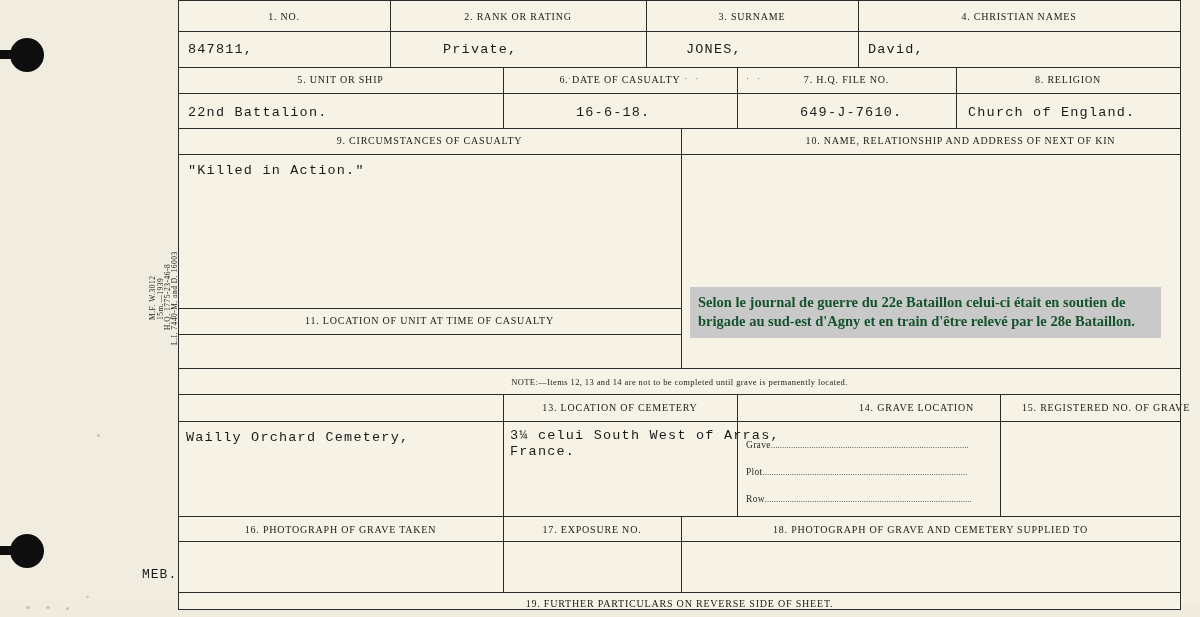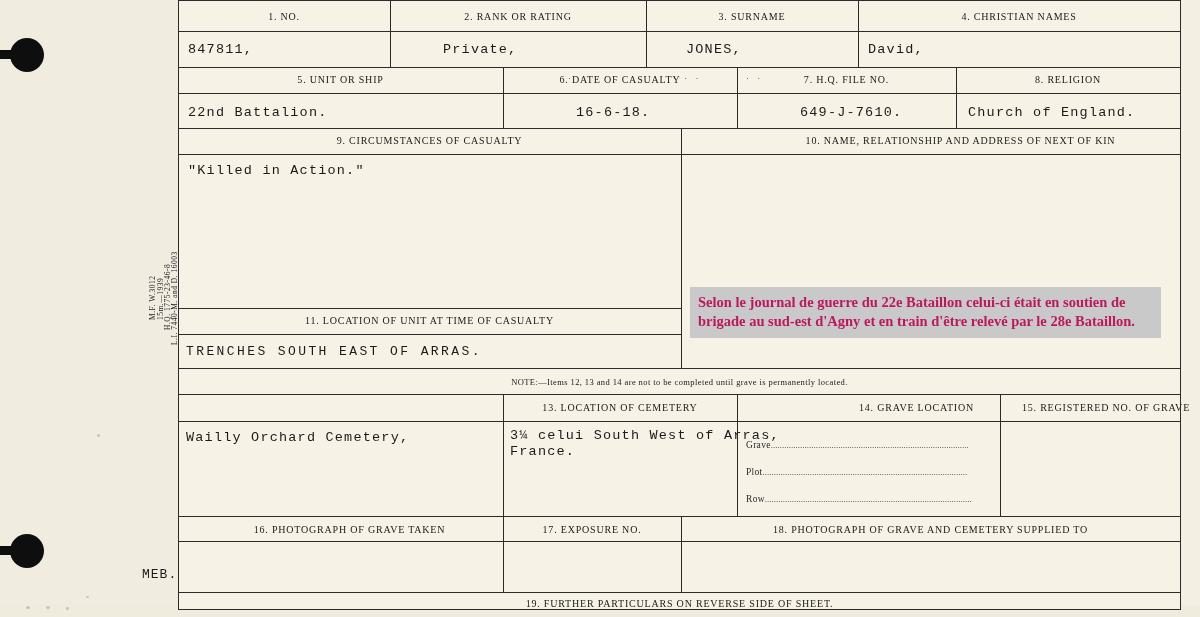--- a/index.html
+++ b/index.html
@@ -96,21 +96,21 @@
     white-space: nowrap;
     overflow: hidden;
   }
   .dotlabel {
     font-size: 9.5px;
     letter-spacing: .3px;
   }
   .annotation {
     position: absolute;
     background: #c9c9c9;
-    color: #be185d;
+    color: #14532d;
     font-family: "Liberation Serif", serif;
     font-weight: bold;
     font-size: 14.5px;
     line-height: 19px;
     padding: 6px 8px 7px 8px;
     width: 455px;
   }
   .sidecode {
     position: absolute;
     transform: rotate(-90deg);
@@ -233,38 +233,37 @@
 
     <div class="hdr-c" style="left:0; top:135px; width:503px;">9. Circumstances of Casualty</div>
     <div class="hdr-c" style="left:533px; top:135px; width:499px;">10. Name, Relationship and Address of Next of Kin</div>
 
     <div class="val" style="left:10px; top:163px;">"Killed in Action."</div>
     <div class="val" style="left:513px; top:163px;"></div>
 
     <div class="annotation" style="left:512px; top:287px;">Selon le journal de guerre du 22e Bataillon celui-ci était en soutien de brigade au sud-est d'Agny et en train d'être relevé par le 28e Bataillon.</div>
 
     <div class="hdr-c" style="left:0; top:315px; width:503px;">11. Location of Unit at Time of Casualty</div>
-    <div class="val-sp" style="left:8px; top:344px;">TRENCHES SOUTH EAST OF ARRAS.</div>
 
     <div class="note" style="left:0; top:377px; width:1003px; text-align:center;">NOTE:—Items 12, 13 and 14 are not to be completed until grave is permanently located.</div>
 
     <div class="hdr-c" style="left:325px; top:402px; width:234px;">13. Location of Cemetery</div>
     <div class="hdr-c" style="left:559px; top:402px; width:263px;padding-left:48px;">14. Grave Location</div>
     <div class="hdr-c" style="left:822px; top:402px; width:180px;padding-left:16px;">15. Registered No. of Grave</div>
 
     <div class="val" style="left:8px; top:430px;">Wailly Orchard Cemetery,</div>
     <div class="val" style="left:332px; top:428px; line-height:16px;">3¼ celui South West of Arras,
 France.</div>
 
     <div class="dotline" style="left:568px; top:440px; width:245px;"><span class="dotlabel">Grave</span>........................................................................................</div>
     <div class="dotline" style="left:568px; top:467px; width:245px;"><span class="dotlabel">Plot</span>...........................................................................................</div>
     <div class="dotline" style="left:568px; top:494px; width:245px;"><span class="dotlabel">Row</span>............................................................................................</div>
     <div class="val" style="left:832px; top:440px;"></div>
 
-    <div class="hdr-c" style="left:0; top:524px; width:325px;margin-left:9px;">16. Photograph of Grave Taken</div>
+    <div class="hdr-c" style="left:0; top:524px; width:325px;">16. Photograph of Grave Taken</div>
     <div class="hdr-c" style="left:325px; top:524px; width:178px;">17. Exposure No.</div>
     <div class="hdr-c" style="left:503px; top:524px; width:499px;">18. Photograph of Grave and Cemetery Supplied To</div>
 
     <div class="val" style="left:8px; top:557px;"></div>
     <div class="val" style="left:332px; top:557px;"></div>
     <div class="val" style="left:512px; top:557px;"></div>
 
     <div class="hdr-c" style="left:0; top:598px; width:1003px;">19. Further Particulars on Reverse Side of Sheet.</div>
 
   </div>

